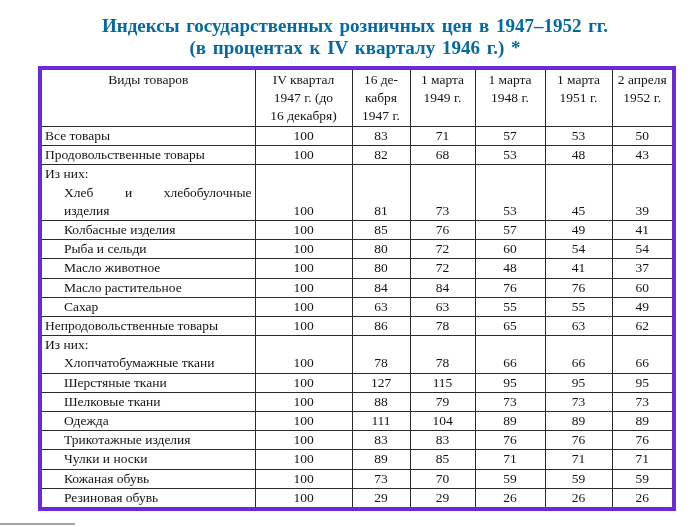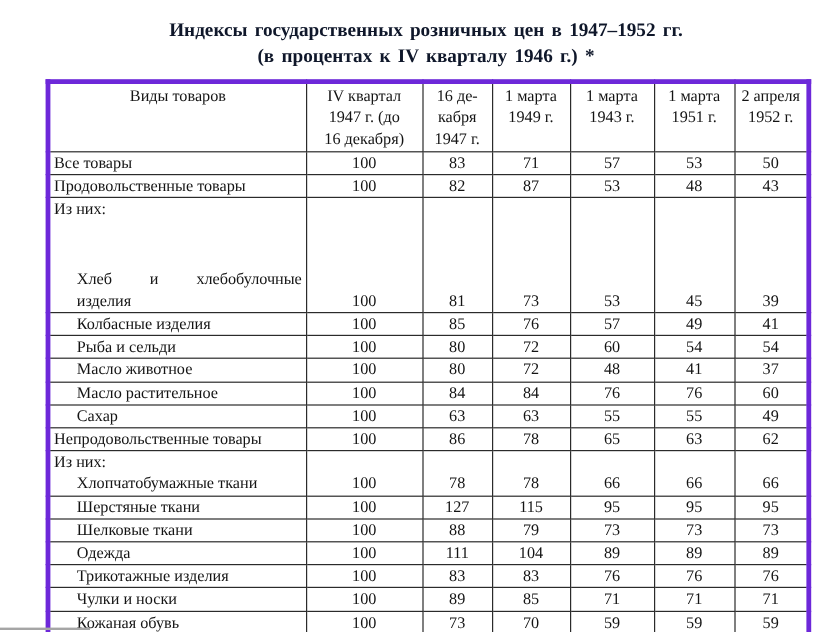--- a/index.html
+++ b/index.html
@@ -15,24 +15,24 @@
     font-family: "Liberation Serif", "DejaVu Serif", serif;
     color: #141414;
   }
   .title {
     position: absolute;
     left: 38px;
     top: 15px;
     width: 634px;
     text-align: center;
     font-weight: bold;
-    font-size: 16px;
+    font-size: 19px;
     line-height: 22px;
     word-spacing: 2px;
-    color: #0f172a;
+    color: #0369a1;
   }
   table.price-table {
     position: absolute;
     left: 38px;
     top: 66px;
     width: 634px;
     border-collapse: collapse;
     table-layout: fixed;
     border: 4px solid #6d28d9;
     font-size: 13.5px;
@@ -71,21 +71,20 @@
     white-space: nowrap;
   }
   .label-cell .line.category { padding-left: 3px; }
   .label-cell .line.item { padding-left: 22px; }
   .label-cell .line.item-justify {
     padding-left: 22px;
     padding-right: 3px;
     text-align: justify;
     text-align-last: justify;
     white-space: normal;
-    margin-top: 40px;
   }
   .cutoff-bar {
     position: absolute;
     left: 0;
     top: 523px;
     width: 75px;
     height: 2px;
     background: #a5a5a5;
   }
 </style>
@@ -123,21 +122,21 @@
             <div class="hline">16 де-</div>
             <div class="hline">кабря</div>
             <div class="hline">1947 г.</div>
           </th>
           <th>
             <div class="hline">1 марта</div>
             <div class="hline">1949 г.</div>
           </th>
           <th>
             <div class="hline">1 марта</div>
-            <div class="hline">1943 г.</div>
+            <div class="hline">1948 г.</div>
           </th>
           <th>
             <div class="hline">1 марта</div>
             <div class="hline">1951 г.</div>
           </th>
           <th>
             <div class="hline">2 апреля</div>
             <div class="hline">1952 г.</div>
           </th>
         </tr>
@@ -153,21 +152,21 @@
           <td class="value-cell">57</td>
           <td class="value-cell">53</td>
           <td class="value-cell">50</td>
         </tr>
         <tr>
           <td class="label-cell">
             <div class="line category">Продовольственные товары</div>
           </td>
           <td class="value-cell">100</td>
           <td class="value-cell">82</td>
-          <td class="value-cell">87</td>
+          <td class="value-cell">68</td>
           <td class="value-cell">53</td>
           <td class="value-cell">48</td>
           <td class="value-cell">43</td>
         </tr>
         <tr>
           <td class="label-cell">
             <div class="line category">Из них:</div>
             <div class="line item-justify">Хлеб и хлебобулочные</div>
             <div class="line item">изделия</div>
           </td>

